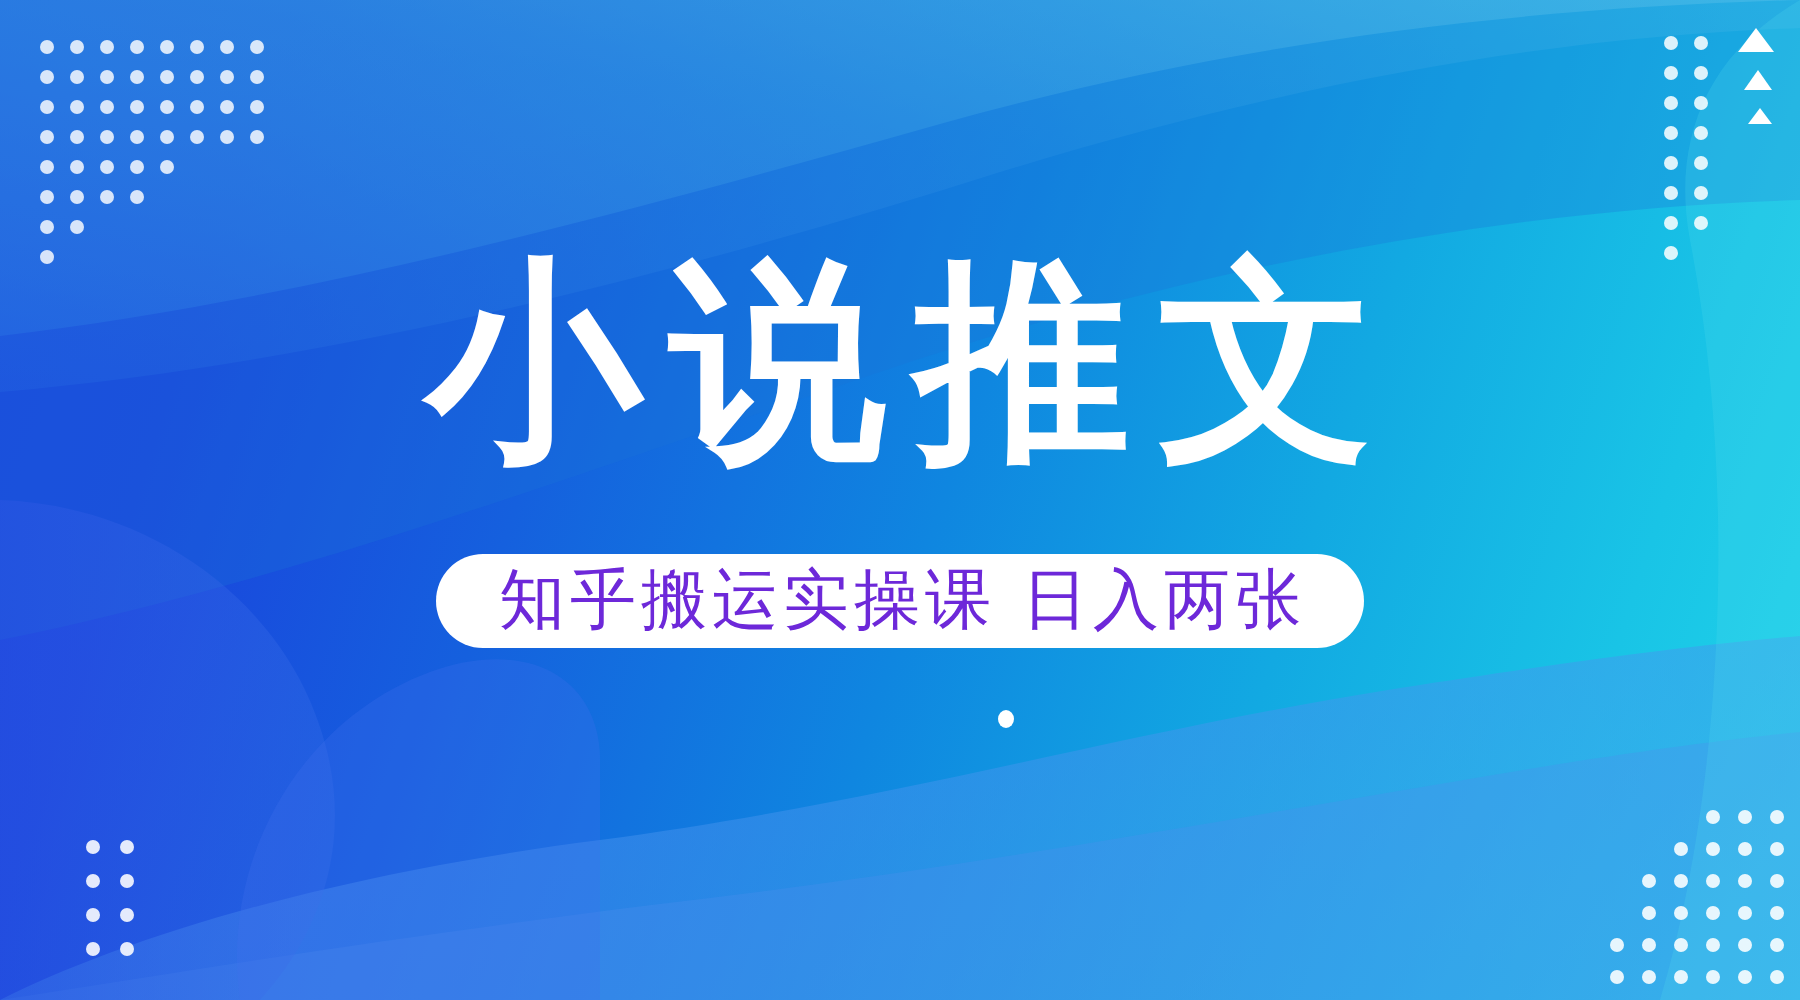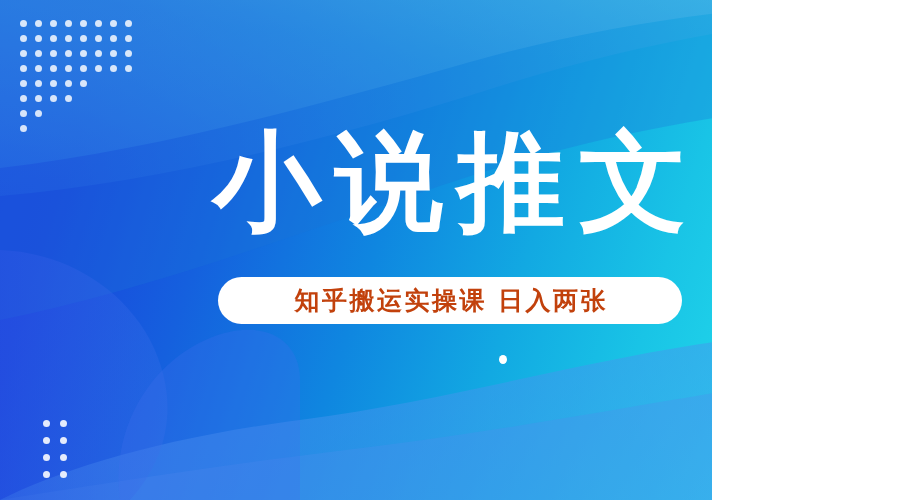--- a/index.html
+++ b/index.html
@@ -6,21 +6,21 @@
     margin: 0;
     padding: 0;
     background: #ffffff;
   }
   body {
     font-family: "Liberation Sans", "DejaVu Sans", sans-serif;
   }
 
   #banner {
     position: relative;
-    width: 712px;
+    width: 900px;
     height: 500px;
     overflow: hidden;
     background: linear-gradient(108deg,
         #1a3fe0 0%,
         #1a44dd 14%,
         #1560de 32%,
         #0f86e0 52%,
         #12a9e2 70%,
         #19c4e6 86%,
         #21d6ea 100%);
@@ -188,23 +188,23 @@
     height: 47px;
     border-radius: 24px;
     background: #ffffff;
     display: flex;
     align-items: center;
     justify-content: center;
     box-sizing: border-box;
   }
 
   #subtitle-text {
-    color: #c2410c;
-    font-size: 25px;
-    font-weight: bold;
+    color: #6d28d9;
+    font-size: 33px;
+    font-weight: normal;
     letter-spacing: 2.5px;
     text-indent: 2.5px;
     white-space: nowrap;
     font-family: "DejaVu Sans", "Liberation Sans", sans-serif;
   }
 </style>
 </head>
 <body>
 
 <div id="banner">

